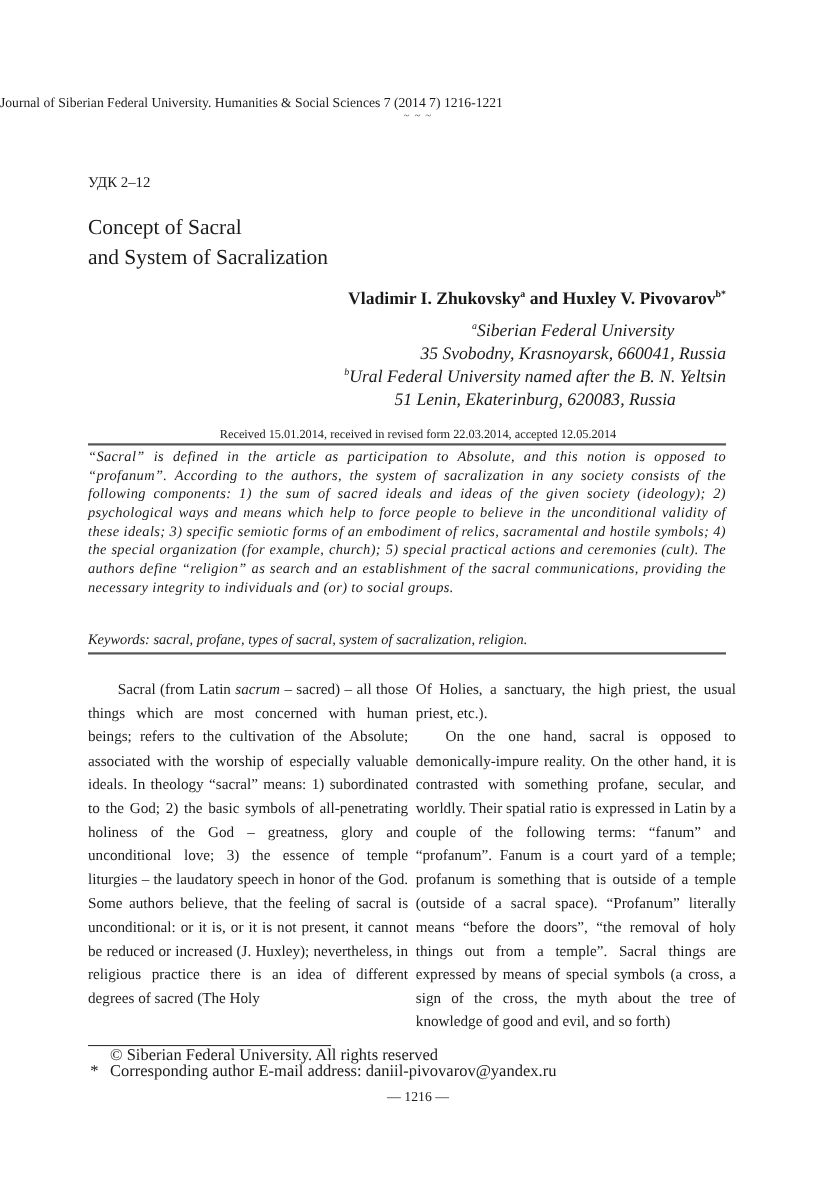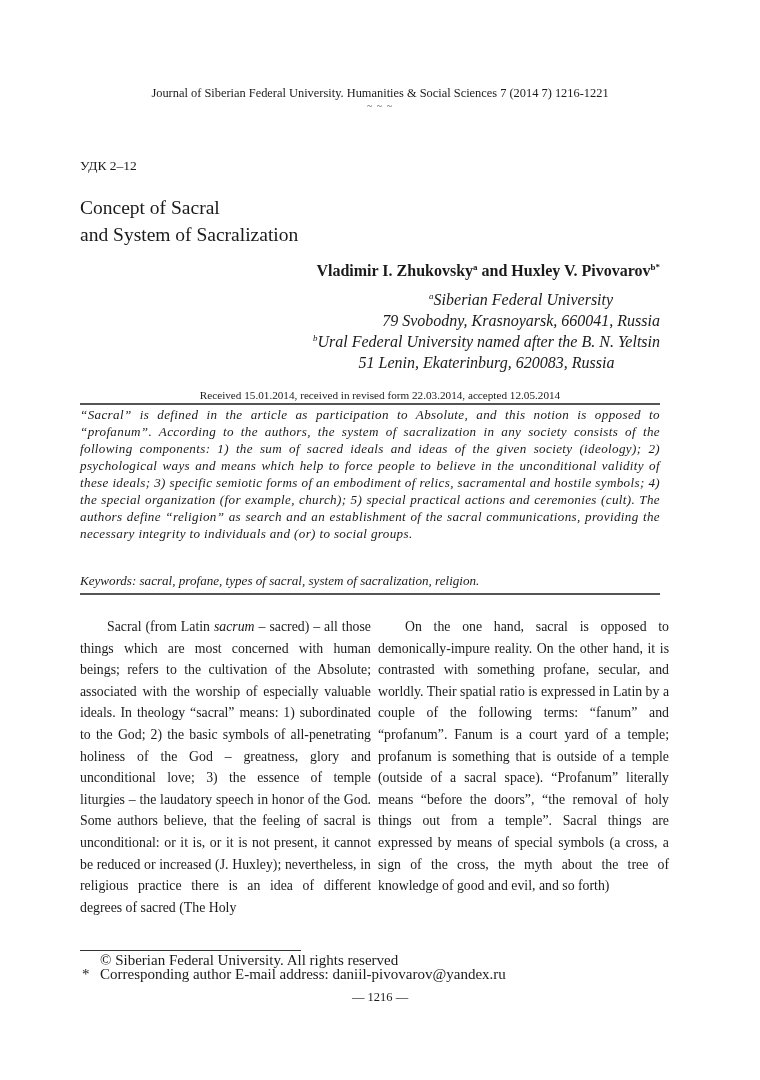--- a/index.html
+++ b/index.html
@@ -1,19 +1,19 @@
 <!DOCTYPE html>
 <html><head>
 <meta charset="utf-8">
 <style>
   html, body { margin: 0; padding: 0; background: #ffffff; }
   body { width: 760px; height: 1080px; position: relative; overflow: hidden;
          font-family: "Liberation Serif", serif; color: #1a1a1a; }
   .abs { position: absolute; }
-  .journal { left: 0; width: 760px; top: 86px; text-align: center; font-size: 12.4px; }
+  .journal { left: 0; width: 760px; top: 86px; font-size: 12.4px; }
   .tilde { left: 0; width: 760px; top: 100px; text-align: center; font-size: 10px; color: #555; letter-spacing: 1px; }
   .udk { left: 80px; top: 158px; font-size: 13.5px; }
   .title { left: 80px; top: 194px; font-size: 19.5px; font-weight: normal; line-height: 27px; }
   .authors { right: 100px; top: 262px; font-size: 16px; font-weight: bold; text-align: right; }
   .authors sup { font-size: 9px; vertical-align: 6px; font-weight: bold; }
   .aff { right: 100px; font-size: 16px; font-style: italic; text-align: center; line-height: 20.8px; }
   .aff sup { font-size: 9px; vertical-align: 6px; }
   .received { left: 0; width: 760px; top: 389px; text-align: center; font-size: 11.2px; }
   .rule { left: 80px; width: 580px; height: 2px; background: #555; }
   .abstract { left: 80px; width: 580px; top: 406px; font-size: 13.1px; font-style: italic;
@@ -41,39 +41,40 @@
   <div>Concept of Sacral</div>
   <div>and System of Sacralization</div>
 </div>
 
 <div class="abs authors">
   <span>Vladimir I. Zhukovsky</span><sup>a</sup><span> and </span><span>Huxley V. Pivovarov</span><sup>b*</sup>
 </div>
 
 <div class="abs aff" style="top:286px;">
   <div><sup>a</sup><span>Siberian Federal University</span></div>
-  <div>79 Svobodny, Krasnoyarsk, 660041, Russia</div>
+  <div>35 Svobodny, Krasnoyarsk, 660041, Russia</div>
 </div>
 <div class="abs aff" style="top:328px;">
   <div><sup>b</sup><span>Ural Federal University named after the B. N. Yeltsin</span></div>
   <div>51 Lenin, Ekaterinburg, 620083, Russia</div>
 </div>
 
 <div class="abs received">Received 15.01.2014, received in revised form 22.03.2014, accepted 12.05.2014</div>
 
 <div class="abs rule" style="top:403px;"></div>
 <div class="abs abstract">“Sacral” is defined in the article as participation to Absolute, and this notion is opposed to “profanum”. According to the authors, the system of sacralization in any society consists of the following components: 1) the sum of sacred ideals and ideas of the given society (ideology); 2) psychological ways and means which help to force people to believe in the unconditional validity of these ideals; 3) specific semiotic forms of an embodiment of relics, sacramental and hostile symbols; 4) the special organization (for example, church); 5) special practical actions and ceremonies (cult). The authors define “religion” as search and an establishment of the sacral communications, providing the necessary integrity to individuals and (or) to social groups.</div>
 <div class="abs keywords">Keywords: sacral, profane, types of sacral, system of sacralization, religion.</div>
 <div class="abs rule" style="top:593px;"></div>
 
 <div class="abs col col1">
   <p class="indent"><span>Sacral (from Latin </span><i>sacrum</i><span> – sacred) – all those things which are most concerned with human beings; refers to the cultivation of the Absolute; associated with the worship of especially valuable ideals. In theology “sacral” means: 1) subordinated to the God; 2) the basic symbols of all-penetrating holiness of the God – greatness, glory and unconditional love; 3) the essence of temple liturgies – the laudatory speech in honor of the God. Some authors believe, that the feeling of sacral is unconditional: or it is, or it is not present, it cannot be reduced or increased (J. Huxley); nevertheless, in religious practice there is an idea of different degrees of sacred (The Holy</span></p>
 </div>
 
 <div class="abs col col2">
+  <p>Of Holies, a sanctuary, the high priest, the usual priest, etc.).</p>
   <p class="indent">On the one hand, sacral is opposed to demonically-impure reality. On the other hand, it is contrasted with something profane, secular, and worldly. Their spatial ratio is expressed in Latin by a couple of the following terms: “fanum” and “profanum”. Fanum is a court yard of a temple; profanum is something that is outside of a temple (outside of a sacral space). “Profanum” literally means “before the doors”, “the removal of holy things out from a temple”. Sacral things are expressed by means of special symbols (a cross, a sign of the cross, the myth about the tree of knowledge of good and evil, and so forth)</p>
 </div>
 
 <div class="abs fn-rule"></div>
 <div class="abs fn" style="left:100px; top:953px;">© Siberian Federal University. All rights reserved</div>
 <div class="abs fn fn-mark" style="top:967px;">*</div>
 <div class="abs fn" style="left:100px; top:967px;">Corresponding author E-mail address: daniil-pivovarov@yandex.ru</div>
 
 <div class="abs pageno">— 1216 —</div>
 

